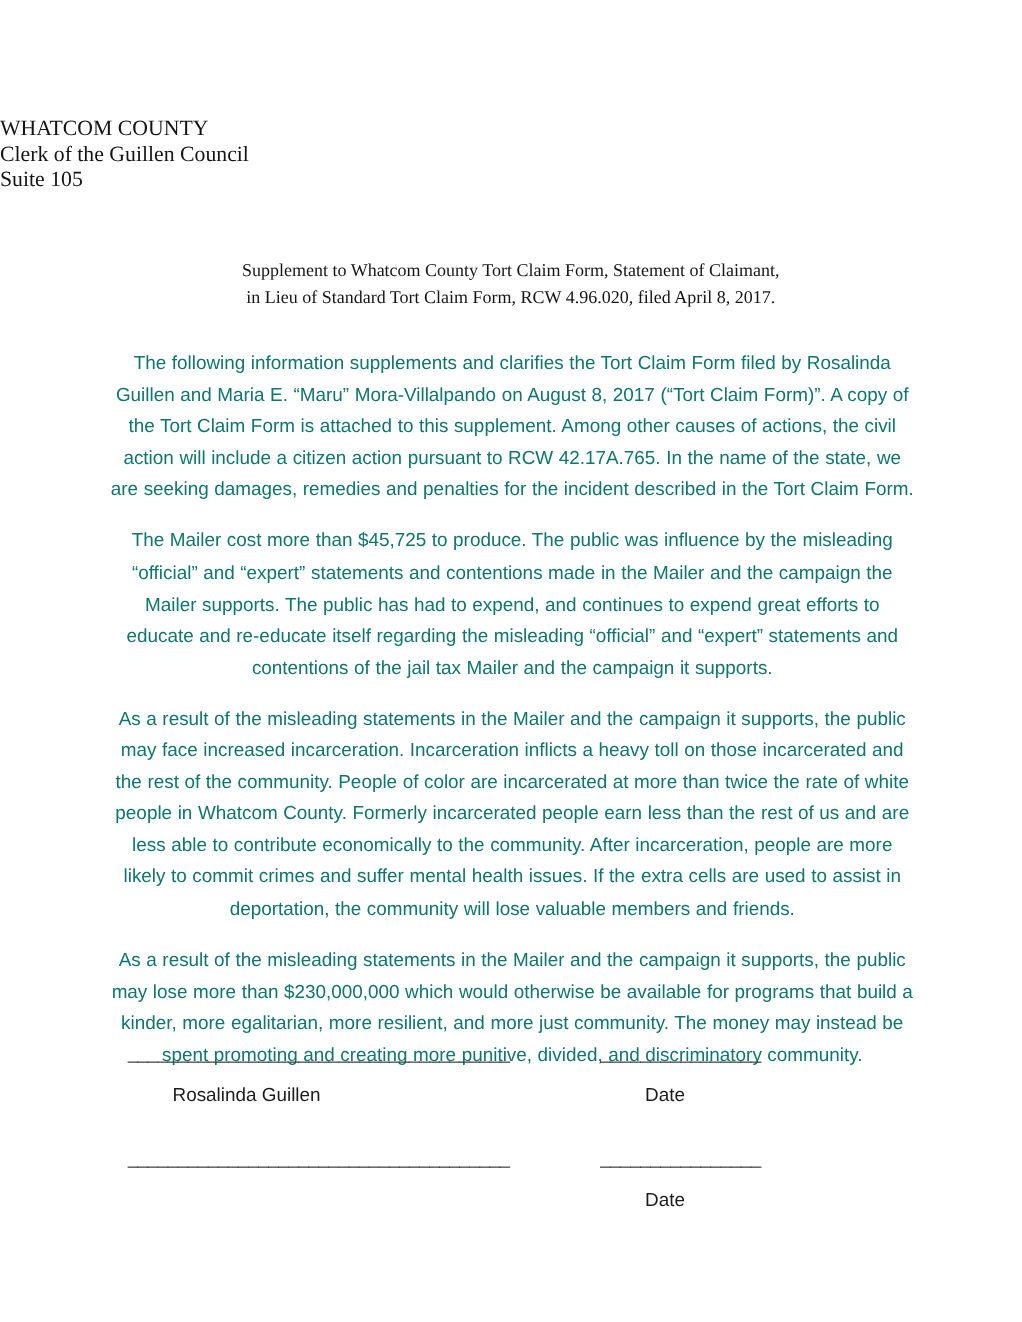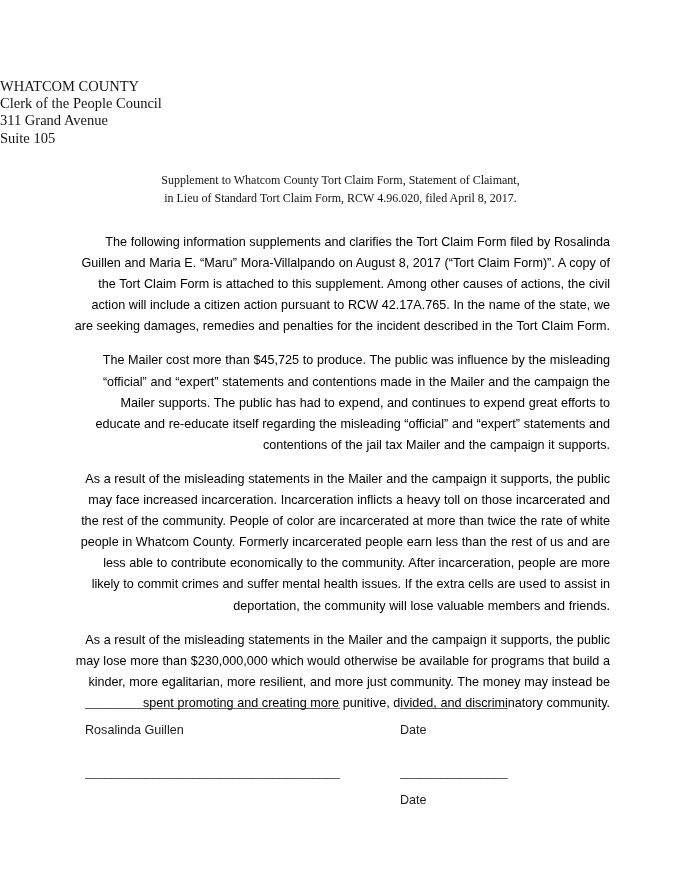--- a/index.html
+++ b/index.html
@@ -57,22 +57,22 @@
   .body-block {
     position: absolute;
     left: 73px;
     top: 232px;
     width: 537px;
   }
   .para {
     font-family: "Liberation Sans", sans-serif;
     font-size: 12.6px;
     line-height: 21.1px;
-    color: #000000;
-    text-align: right;
+    color: #0f766e;
+    text-align: center;
     margin: 0 0 13px 0;
     word-spacing: 0.2px;
   }
   .para:last-child { margin-bottom: 0; }
 
   
   .sig-section {
     position: absolute;
     left: 73px;
     top: 697px;
@@ -106,31 +106,31 @@
     height: 12px;
   }
   .sig-label {
     display: block;
     margin-top: 13px;
     font-family: "Liberation Sans", sans-serif;
     font-size: 12.6px;
     line-height: 16px;
     color: #1c1c1c;
     white-space: nowrap;
+    margin-left: 30px;
   }
 </style>
 </head>
 <body>
 
 <div class="page">
 
   <div class="letterhead">
     <span class="lh-line">WHATCOM COUNTY</span>
-    <span class="lh-line">Clerk of the People Council</span>
-    <span class="lh-line">311 Grand Avenue</span>
+    <span class="lh-line">Clerk of the Guillen Council</span>
     <span class="lh-line">Suite 105</span>
   </div>
 
   <div class="subtitle">
     <span class="sub-line">Supplement to Whatcom County Tort Claim Form, Statement of Claimant,</span>
     <span class="sub-line">in Lieu of Standard Tort Claim Form, RCW 4.96.020, filed April 8, 2017.</span>
   </div>
 
   <div class="body-block">
     <p class="para">The following information supplements and clarifies the Tort Claim Form filed by Rosalinda Guillen and Maria E. “Maru” Mora-Villalpando on August 8, 2017 (“Tort Claim Form)”.  A copy of the Tort Claim Form is attached to this supplement.  Among other causes of actions, the civil action will include a citizen action pursuant to RCW 42.17A.765.  In the name of the state, we are seeking damages, remedies and penalties for the incident described in the Tort Claim Form.</p>

